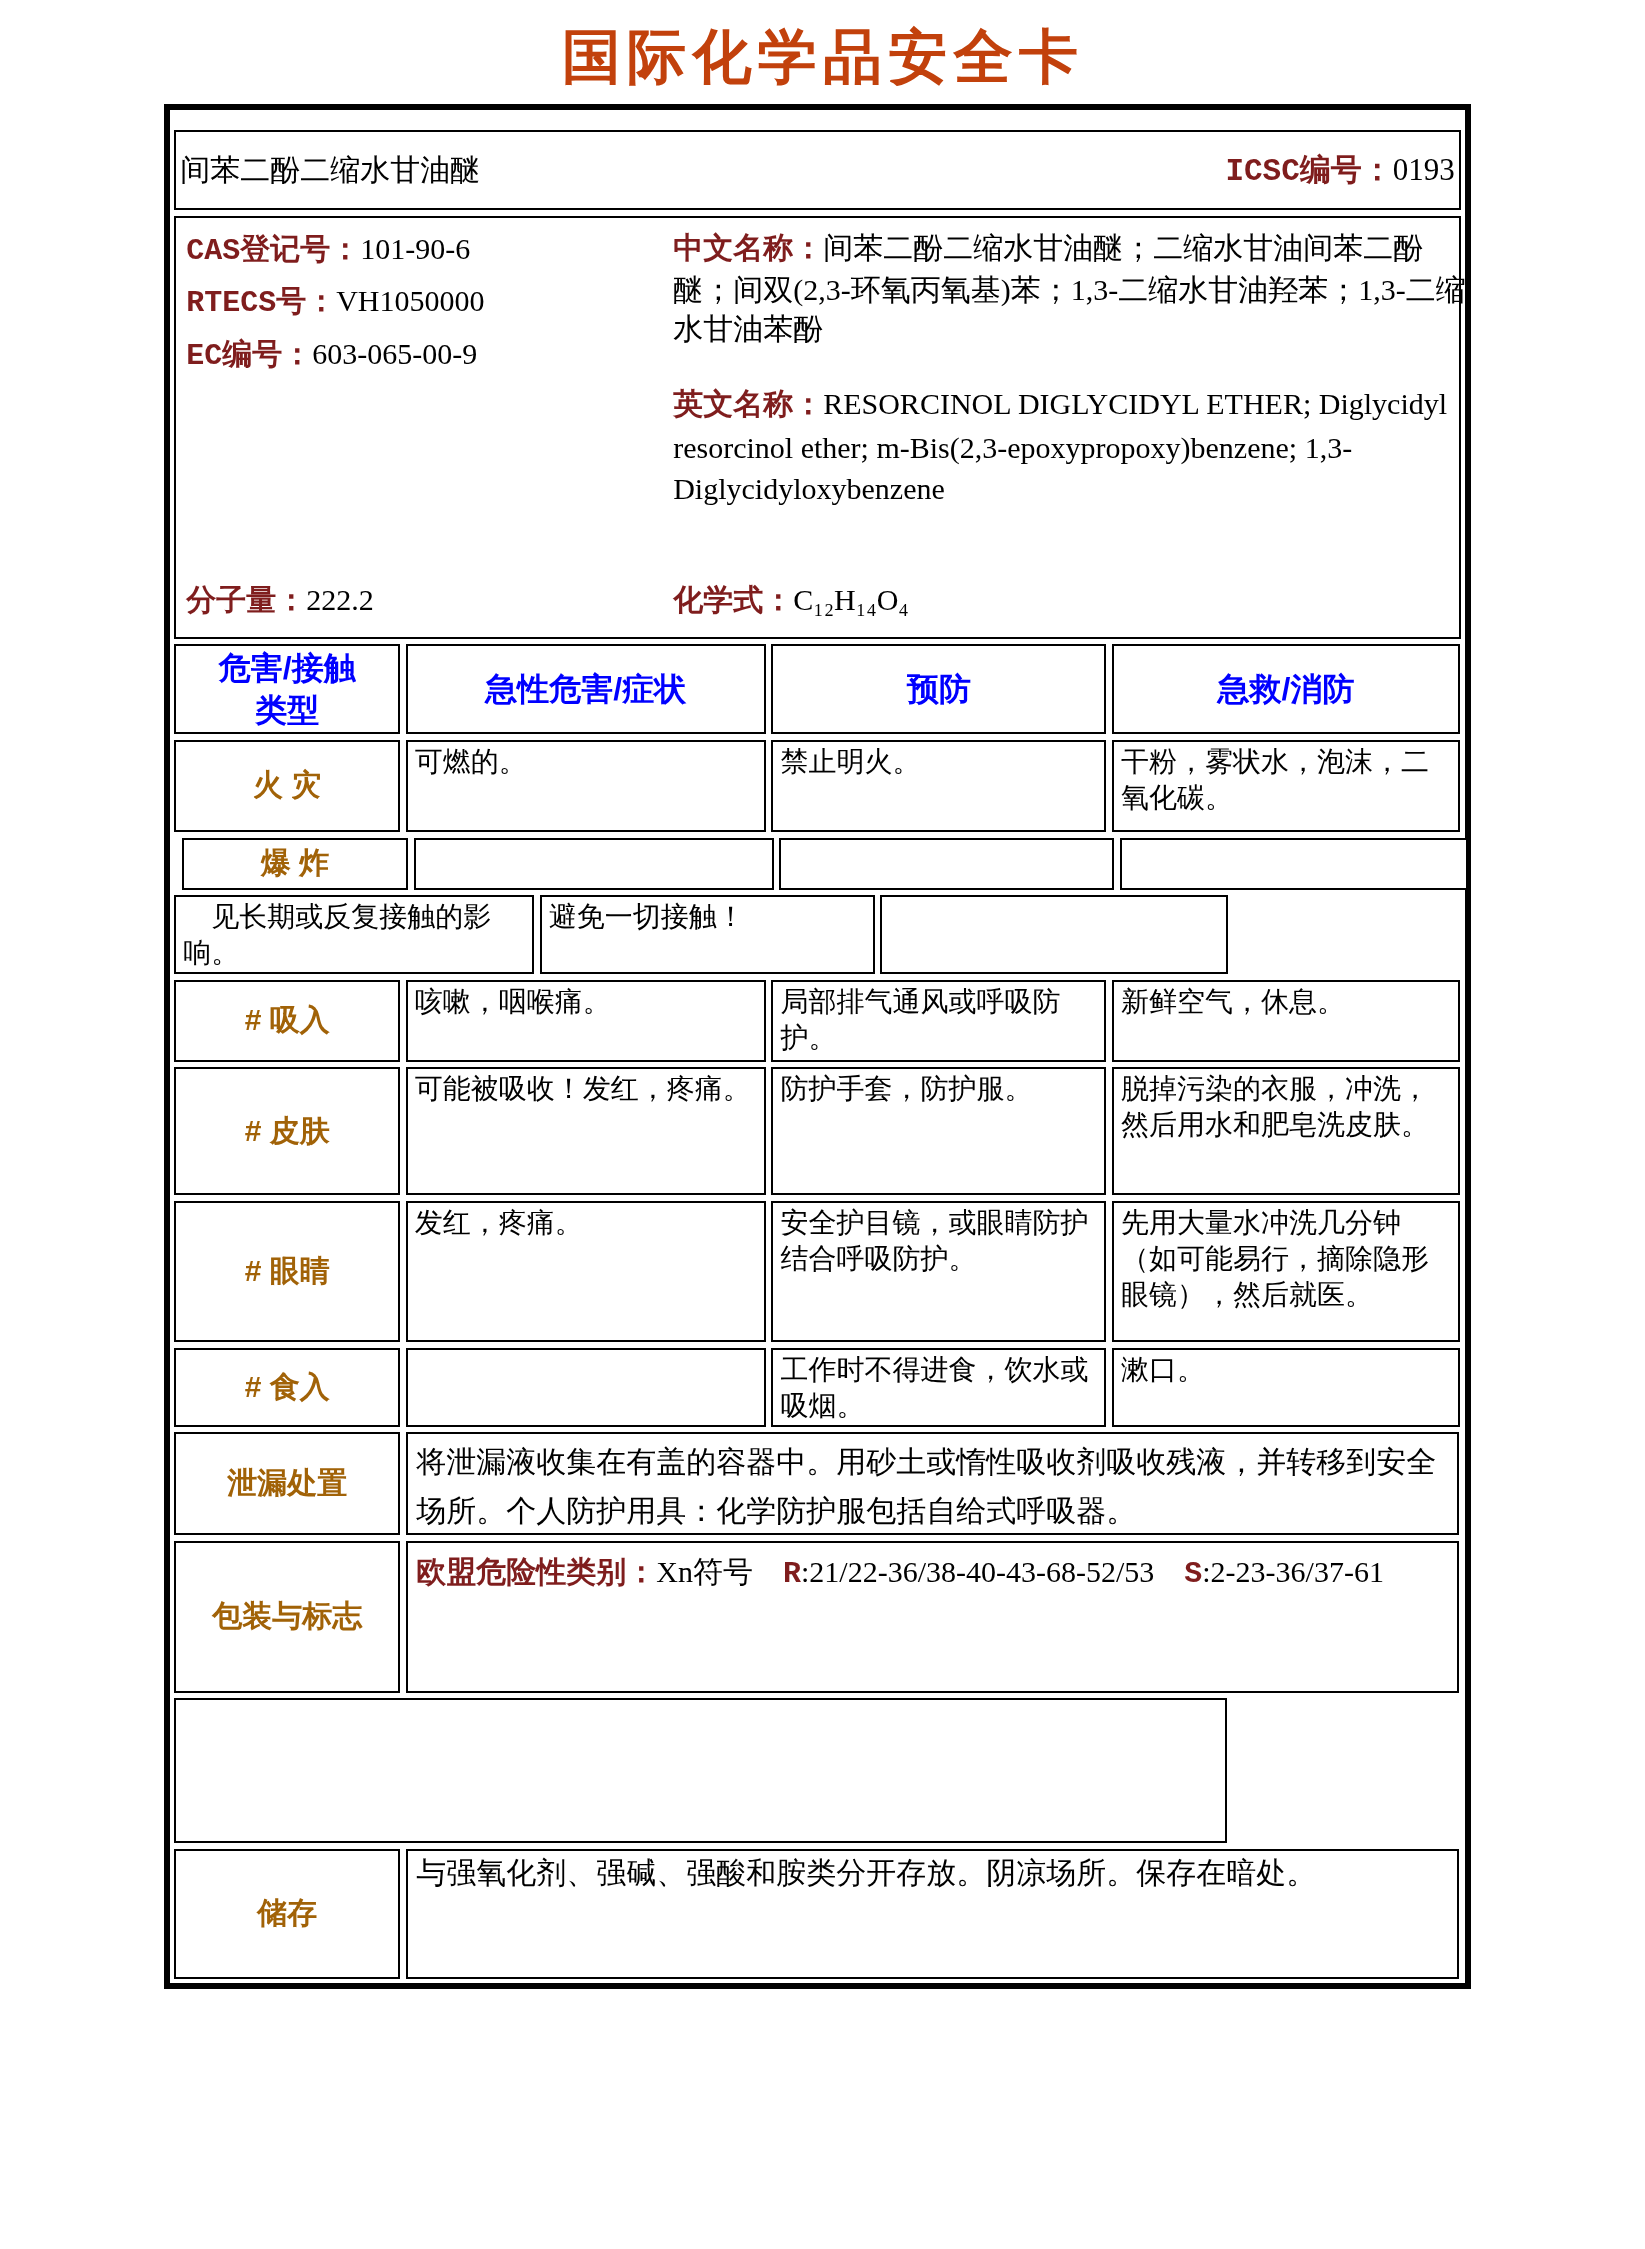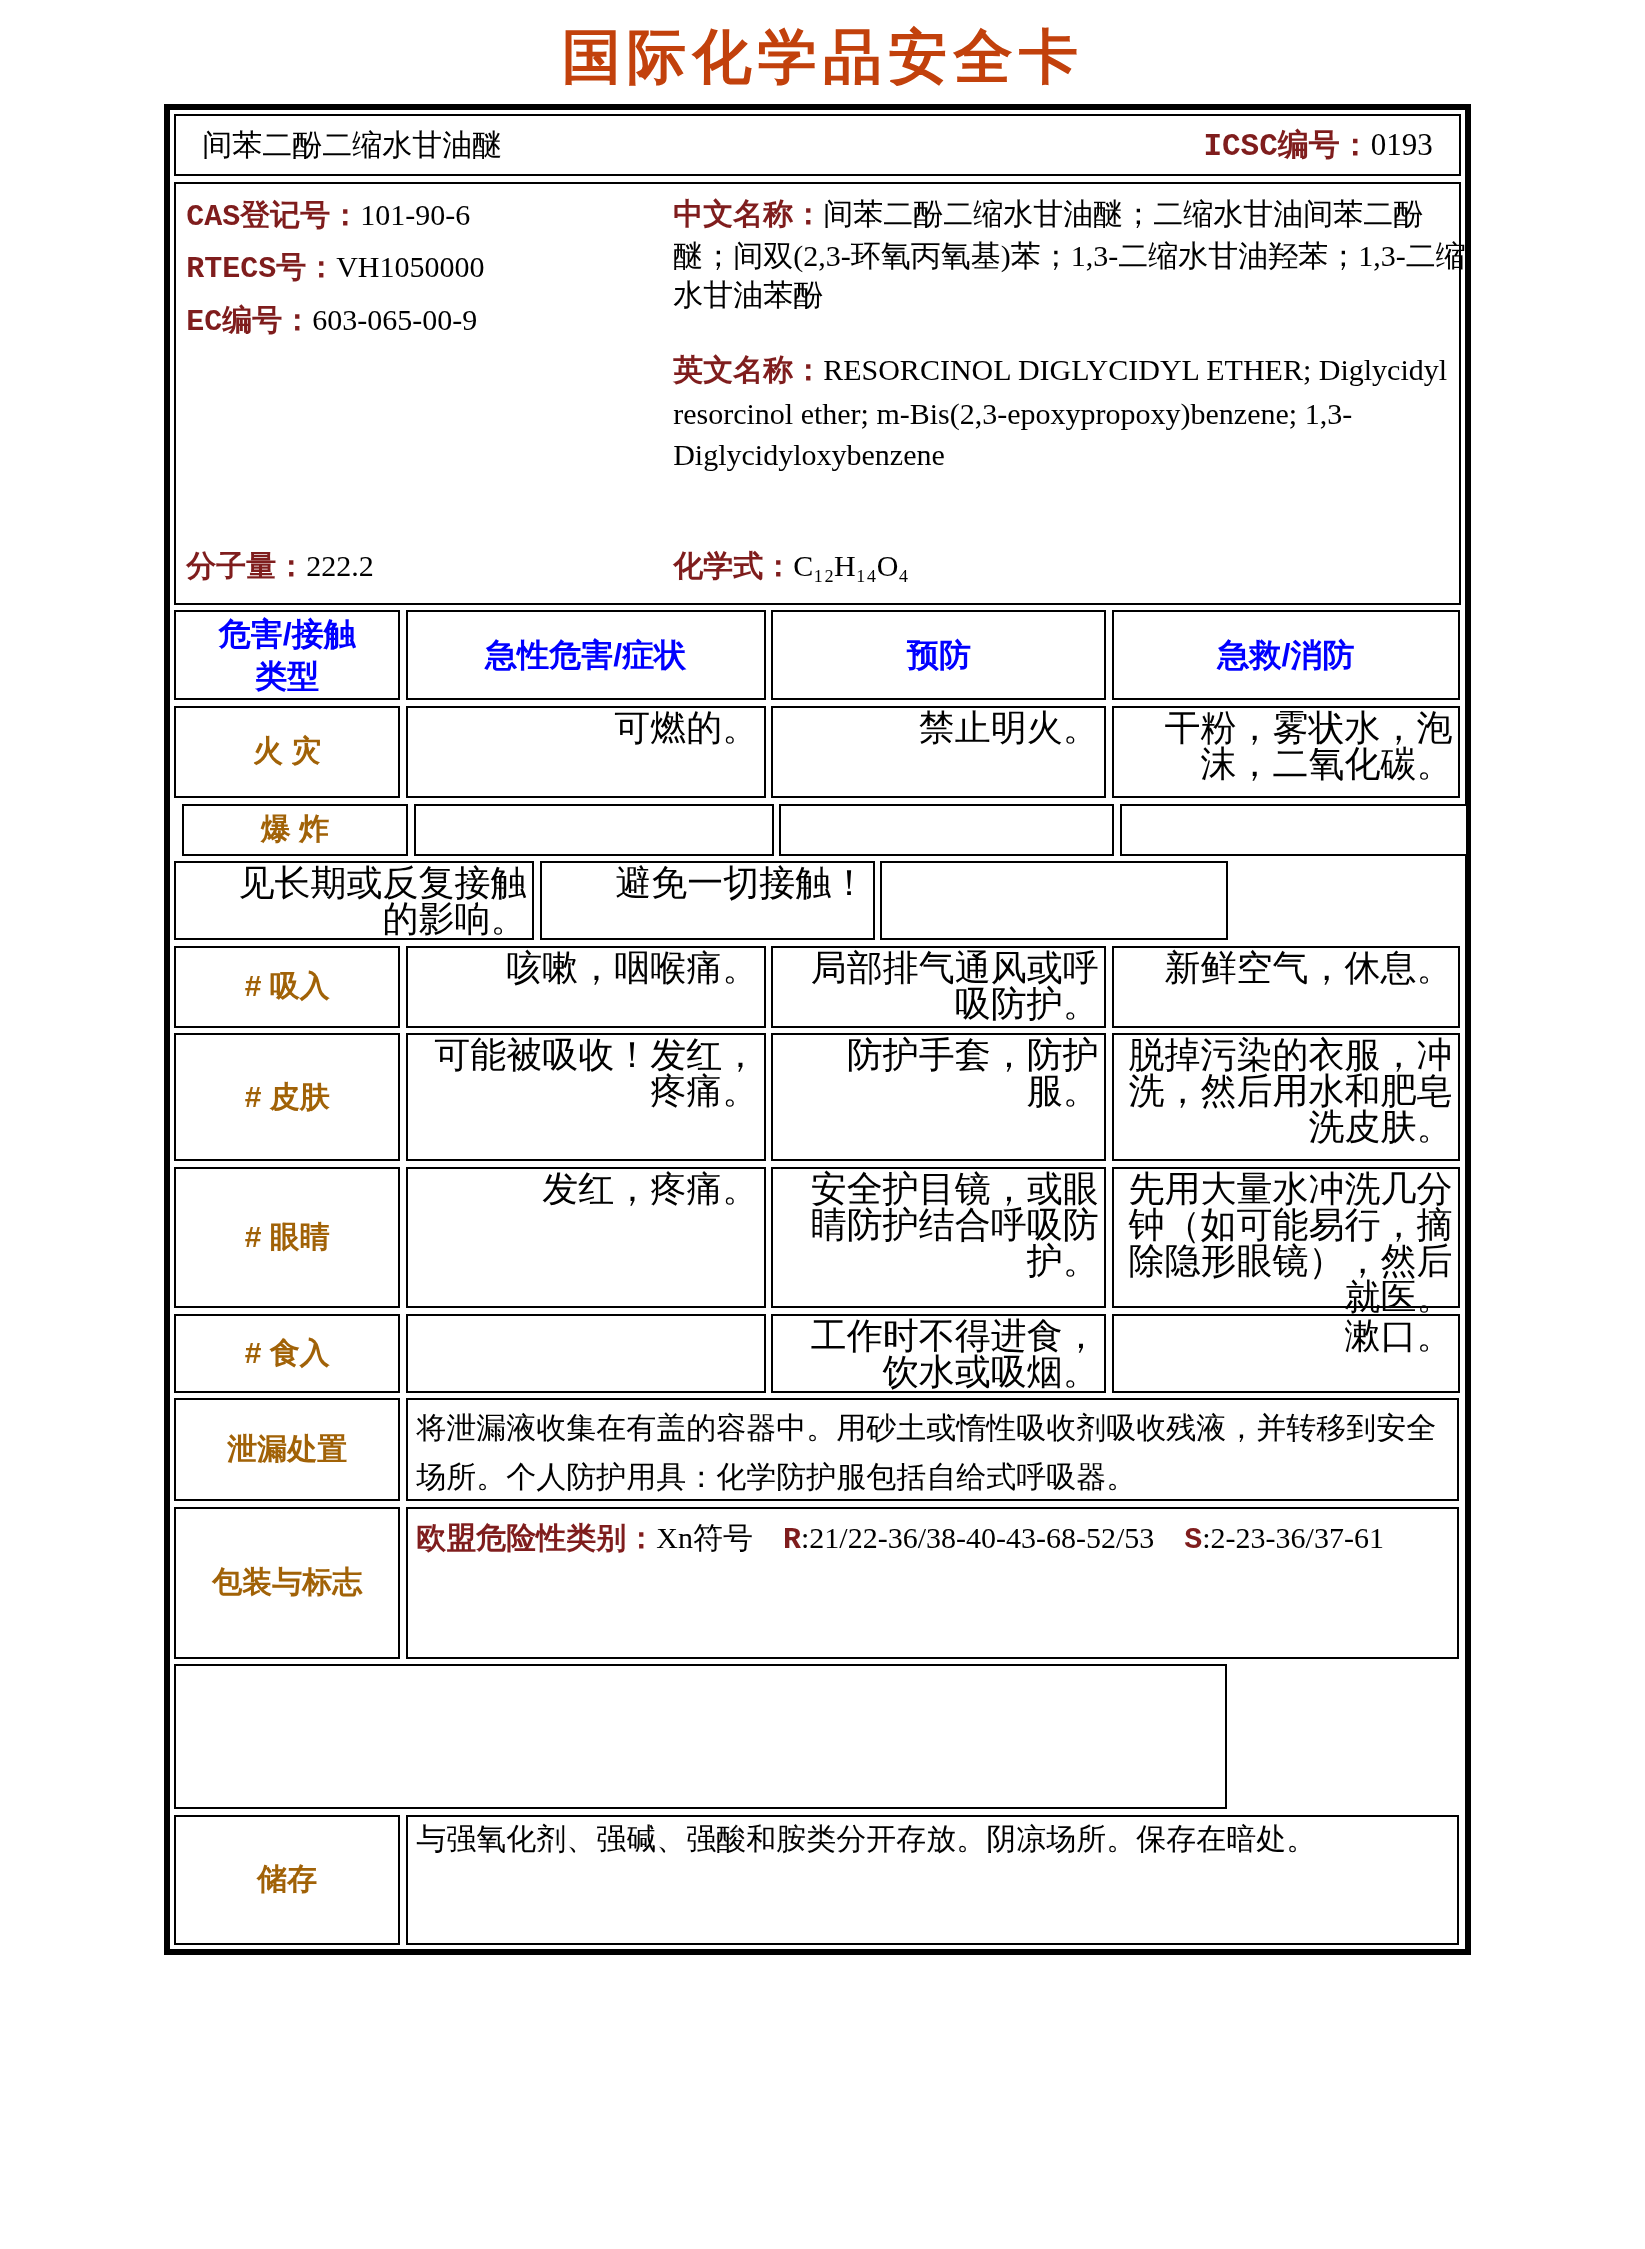--- a/index.html
+++ b/index.html
@@ -21,21 +21,21 @@
   .outer{
     position:absolute;left:164px;top:104px;width:1307px;
     border:6.3px solid #000;
     padding:4.2px;
     box-sizing:border-box;
     background:#fff;
   }
   .stack{display:flex;flex-direction:column;gap:5.6px;}
   .box{border:2.1px solid #000;box-sizing:border-box;background:#fff;}
   
-  .title-row{height:62px;display:flex;justify-content:space-between;align-items:center;padding:0 26px;}
+  .title-row{height:80px;display:flex;justify-content:space-between;align-items:center;padding:0 4px;margin-top:16px;}
   .chem-name{font-size:30px;}
   .icsc{white-space:nowrap;}
   .blue-label{color:#7f1d1d;font-weight:bold;font-family:Liberation Mono, monospace;}
   .icsc .blue-label{font-size:31px;}
   .icsc .val{font-size:31px;}
   
   .info-box{height:423px;position:relative;}
   .ids{position:absolute;left:10px;top:11.3px;}
   .id-line{font-size:30px;margin-bottom:11.3px;white-space:nowrap;}
   .id-line .blue-label{font-size:30px;}
@@ -54,21 +54,21 @@
   .c3{width:335px;flex:none;}
   .c4{width:348px;flex:none;}
   .cm{width:1053px;flex:none;}
   .hcell{display:flex;align-items:center;justify-content:center;text-align:center;
          color:#0000ff;font-weight:bold;font-size:32px;
          font-family:"Liberation Sans","DejaVu Sans",sans-serif;
          white-space:pre-line;line-height:42px;}
   .lcell{display:flex;align-items:center;justify-content:center;text-align:center;
          color:#a16207;font-weight:bold;font-size:30px;
          font-family:"Liberation Sans","DejaVu Sans",sans-serif;}
-  .ccell{font-size:36px;line-height:36px;padding:2.1px 5.6px 2.1px 7px;text-align:right;}
+  .ccell{font-size:28px;line-height:36px;padding:2.1px 5.6px 2.1px 7px;}
   .mcell{font-size:30px;padding:2.8px 7px 2.8px 8.5px;}
   .spill{line-height:49px;}
   .store{line-height:38px;}
   .pack{line-height:52px;}
   .pack .blue-label{font-size:30px;}
   .seg-gap{margin-right:30px;}
   .h-header{height:90px;}
   .h-fire{height:92px;}
   .h-expl{height:52px;padding-left:8px;}
   .h-expo{height:79px;}

